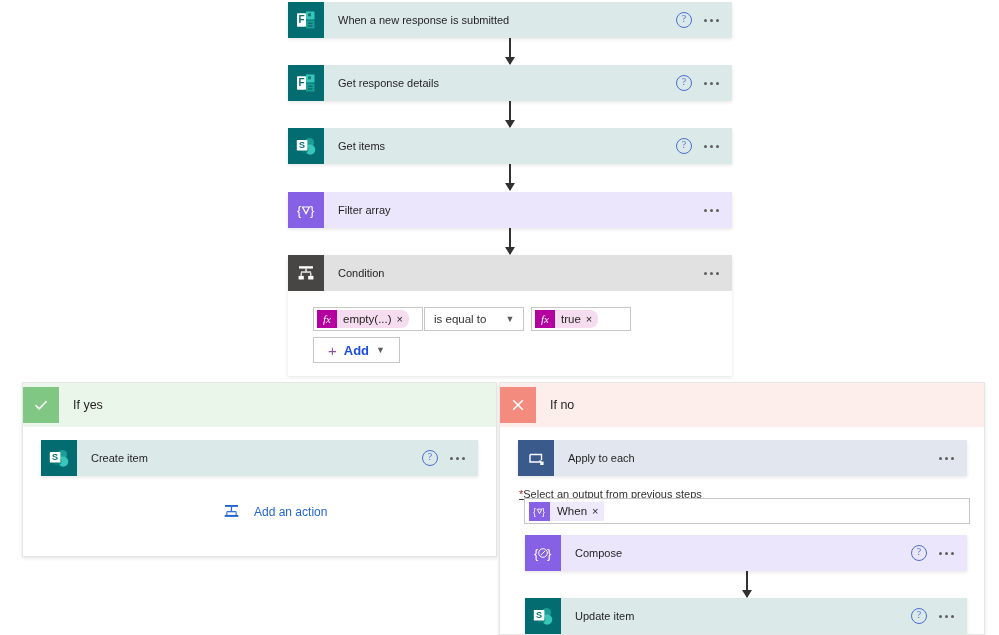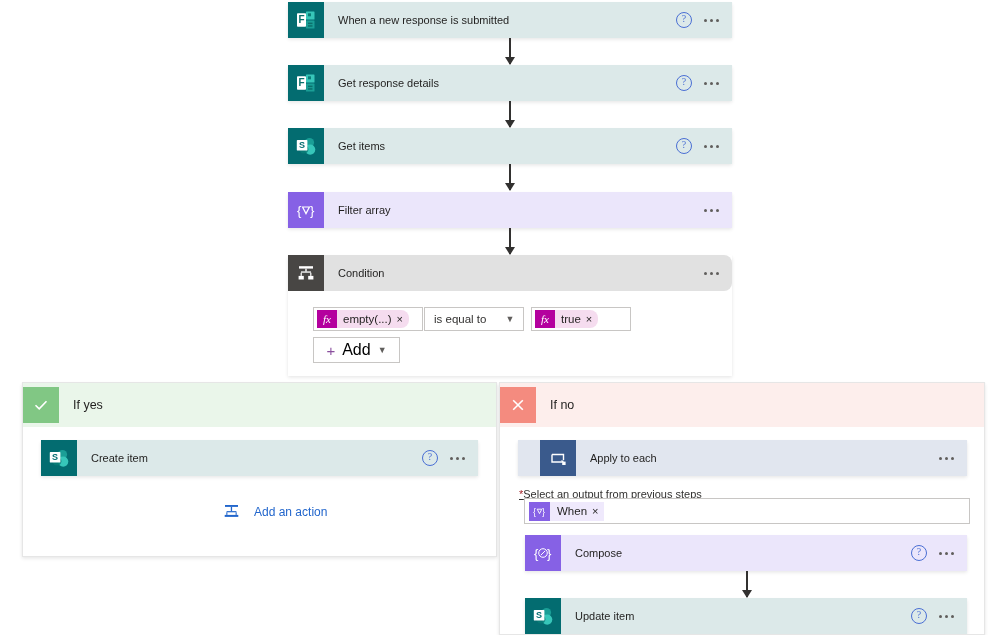--- a/index.html
+++ b/index.html
@@ -177,23 +177,23 @@
     gap: 7px;
     cursor: pointer;
   }
   .add-plus {
     color: #8a4f9e;
     font-size: 15px;
     line-height: 1;
     font-weight: 400;
   }
   .add-label {
-    font-size: 16px;
-    color: #000000;
-    font-weight: 400;
+    font-size: 13px;
+    color: #1d4ed8;
+    font-weight: 700;
   }
 
   
   .branch {
     position: absolute;
     background: #ffffff;
     border: 1px solid #e6e6e6;
     box-sizing: border-box;
     box-shadow: 0 0.3px 0.9px rgba(0,0,0,0.08), 0 1.6px 3.6px rgba(0,0,0,0.10);
     overflow: hidden;
@@ -361,21 +361,21 @@
         <i></i>
         <i></i>
       </div>
   </div>
 </div>
 
 <div class="arrow" style="left:509px; top:228px; height:26px;"></div>
 
 <div class="cond-body" style="left:288px; top:255px; width:444px; height:121px;"></div>
 
-<div class="card t-gray" style="left:288px; top:255px; width:444px; box-shadow:none;border-radius:8px;">
+<div class="card t-gray" style="left:288px; top:255px; width:444px; box-shadow:none;">
   <div class="card-icon i-gray">
     <svg width="20" height="20" viewBox="0 0 20 20">
       <rect x="3" y="3.2" width="14" height="2.4" fill="#ffffff"></rect>
       <rect x="9.3" y="5.6" width="1.4" height="3" fill="#ffffff"></rect>
       <rect x="5" y="8.4" width="10" height="1.3" fill="#ffffff"></rect>
       <rect x="4.6" y="9.7" width="1.2" height="3.2" fill="#ffffff"></rect>
       <rect x="14.2" y="9.7" width="1.2" height="3.2" fill="#ffffff"></rect>
       <rect x="2.6" y="12.9" width="5.2" height="3.6" fill="#ffffff"></rect>
       <rect x="12.2" y="12.9" width="5.2" height="3.6" fill="#ffffff"></rect>
     </svg>
@@ -465,21 +465,21 @@
   <div class="branch-head head-no">
     <div class="branch-badge badge-no">
       <svg width="18" height="18" viewBox="0 0 18 18">
         <line x1="4.2" y1="4.2" x2="13.8" y2="13.8" stroke="#ffffff" stroke-width="1.6"></line>
         <line x1="13.8" y1="4.2" x2="4.2" y2="13.8" stroke="#ffffff" stroke-width="1.6"></line>
       </svg>
     </div>
     <div class="branch-label">If no</div>
   </div>
 
-  <div class="card t-steel" style="left:18px; top:57px; width:449px;padding-left:22px;">
+  <div class="card t-steel" style="left:18px; top:57px; width:449px;">
     <div class="card-icon i-steel">
       <svg width="20" height="20" viewBox="0 0 20 20">
         <path d="M4 6.5 L4 14 L14.5 14" fill="none" stroke="#ffffff" stroke-width="1.4"></path>
         <path d="M4 6.5 L15.5 6.5 L15.5 12" fill="none" stroke="#ffffff" stroke-width="1.4"></path>
         <polygon points="15.5,15.4 12.7,12.6 15.5,12.6" fill="#ffffff"></polygon>
         <rect x="14.2" y="13.6" width="3.4" height="3.4" fill="#ffffff"></rect>
       </svg>
     </div>
     <div class="card-title">Apply to each</div>
     <div class="card-actions">

